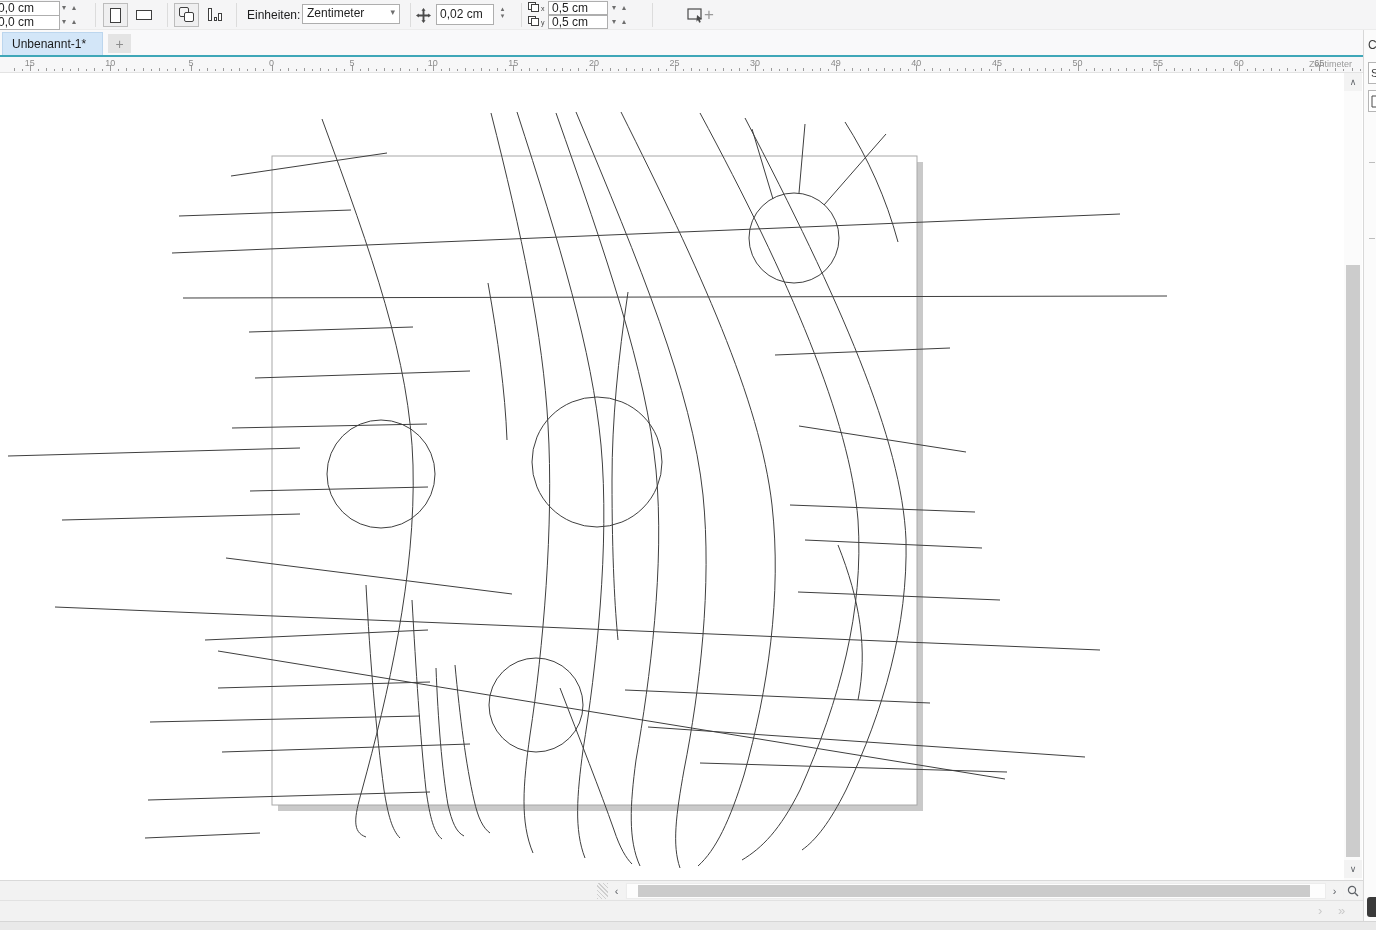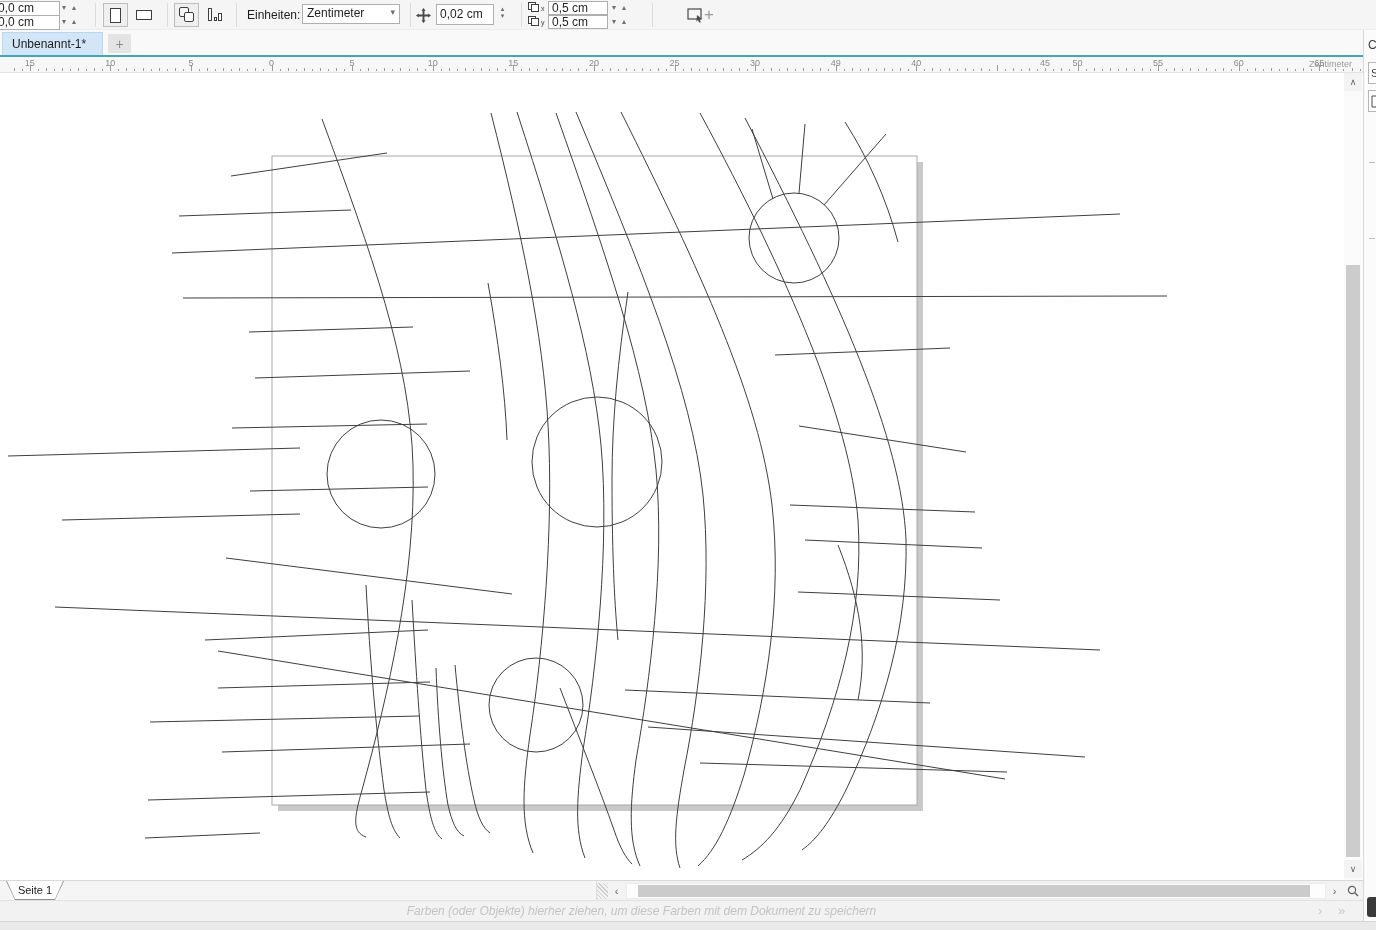--- a/index.html
+++ b/index.html
@@ -301,21 +301,21 @@
       <div class="rtick" style="left: 932.42px; height: 3px;"></div>
       <div class="rtick" style="left: 940.48px; height: 2px;"></div>
       <div class="rtick" style="left: 948.54px; height: 3px;"></div>
       <div class="rtick" style="left: 956.6px; height: 2px;"></div>
       <div class="rtick" style="left: 964.66px; height: 3px;"></div>
       <div class="rtick" style="left: 972.72px; height: 2px;"></div>
       <div class="rtick" style="left: 980.78px; height: 3px;"></div>
       <div class="rtick" style="left: 988.84px; height: 2px;"></div>
       <div class="rtick" style="left: 996.9px; height: 6px;"></div>
       <div class="rtick" style="left: 1004.96px; height: 2px;"></div>
-      <div class="rnum" style="left: 996.9px; margin-left: 48px;">45</div>
+      <div class="rnum" style="left: 996.9px;">45</div>
       <div class="rtick" style="left: 1013.02px; height: 3px;"></div>
       <div class="rtick" style="left: 1021.08px; height: 2px;"></div>
       <div class="rtick" style="left: 1029.14px; height: 3px;"></div>
       <div class="rtick" style="left: 1037.2px; height: 2px;"></div>
       <div class="rtick" style="left: 1045.26px; height: 3px;"></div>
       <div class="rtick" style="left: 1053.32px; height: 2px;"></div>
       <div class="rtick" style="left: 1061.38px; height: 3px;"></div>
       <div class="rtick" style="left: 1069.44px; height: 2px;"></div>
       <div class="rtick" style="left: 1077.5px; height: 6px;"></div>
       <div class="rtick" style="left: 1085.56px; height: 2px;"></div>
@@ -417,43 +417,35 @@
       </svg>
   </div>
 
   <div class="vscroll">
     <div class="vbtn" style="top:0;">∧</div>
     <div class="vthumb" style="top:192px;height:592px;"></div>
     <div class="vbtn" style="top:787px;">∨</div>
   </div>
 
   <div class="bottombar">
-    <div class="pagetabs">
-      <div class="ptab-o">
-        <div class="ptab-i">
-            <span>Seite 1</span>
-          </div>
-      </div>
-    </div>
     <div class="grip"></div>
     <div class="hbtn" style="left:608px;">‹</div>
     <div class="htrack">
       <div class="hthumb"></div>
     </div>
     <div class="hbtn" style="left:1326px;">›</div>
     <div class="zoombtn">
       <svg width="12" height="12" viewBox="0 0 12 12">
         <circle cx="5" cy="5" r="3.6" fill="none" stroke="#5f6368" stroke-width="1.2"></circle>
         <line x1="7.8" y1="7.8" x2="11" y2="11" stroke="#5f6368" stroke-width="1.4"></line>
       </svg>
     </div>
   </div>
 
   <div class="statusbar">
-    <div class="statushint">Farben (oder Objekte) hierher ziehen, um diese Farben mit dem Dokument zu speichern</div>
     <span class="statchev" style="left:1318px;">›</span>
     <span class="statchev" style="left:1338px;">»</span>
   </div>
 
   <div class="footer"></div>
 
   <div class="rightstrip">
     <span class="rs-letter" style="top:8px;">C</span>
     <div class="rs-box" style="top:32px;">
         <span>S</span>

